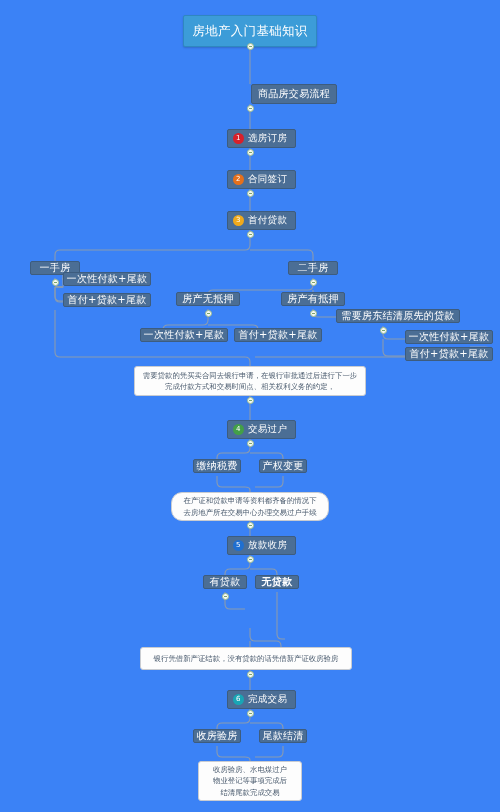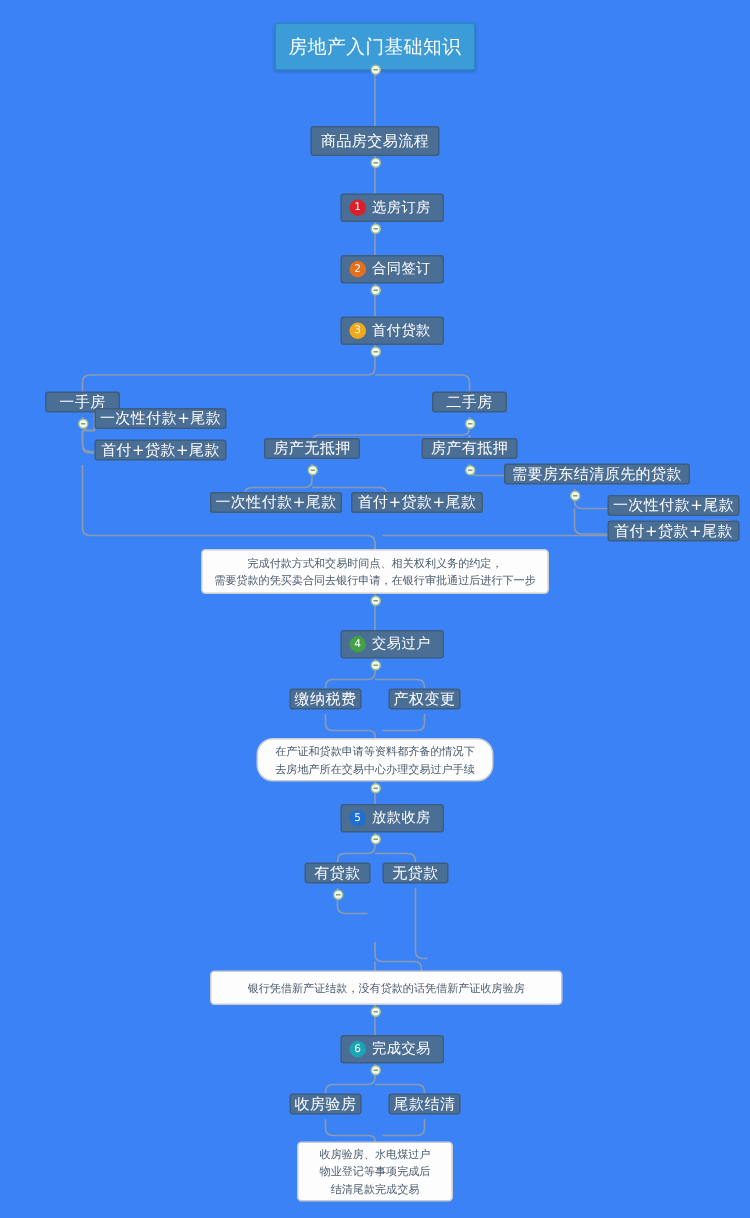--- a/index.html
+++ b/index.html
@@ -44,20 +44,21 @@
     background: #4b6e95;
     border: 1px solid #3d5c7e;
     font-size: 10px;
     height: 14px;
     padding: 0 7px;
   }
   .n-box.big {
     font-size: 10px;
     height: 20px;
     padding: 0 9px;
+    margin-left: 44px;
   }
   .n-step {
     background: #4b6e95;
     border: 1px solid #3d5c7e;
     font-size: 9.5px;
     height: 19px;
     padding: 0 8px 0 5px;
     gap: 4px;
   }
   .badge {
@@ -248,22 +249,22 @@
 
   <div class="node n-box" style="left:405px; top:330px; width:88px;">
     <span>一次性付款+尾款</span>
   </div>
   <div class="node n-box" style="left:405px; top:347px; width:88px;">
     <span>首付+贷款+尾款</span>
   </div>
 
   <div class="note" style="left:134px; top:366px; width:232px; height:30px;">
     <div>
+      <span>需要贷款的凭买卖合同去银行申请，在银行审批通过后进行下一步</span>
       <span>完成付款方式和交易时间点、相关权利义务的约定，</span>
-      <span>需要贷款的凭买卖合同去银行申请，在银行审批通过后进行下一步</span>
     </div>
   </div>
   <div class="knob" style="left:246.5px; top:397px;"></div>
 
   <div class="node n-step" style="left:227px; top:420px;">
     <span class="badge" style="background:#43a047;">4</span>
     <span>交易过户</span>
   </div>
   <div class="knob" style="left:246.5px; top:440px;"></div>
 
@@ -286,26 +287,26 @@
     <span class="badge" style="background:#1f6fd0;">5</span>
     <span>放款收房</span>
   </div>
   <div class="knob" style="left:246.5px; top:556px;"></div>
 
   <div class="node n-box" style="left:203px; top:575px; width:44px;">
     <span>有贷款</span>
   </div>
   <div class="knob" style="left:221.5px; top:593px;"></div>
 
-  <div class="node n-box" style="left:255px; top:575px; width:44px;">
+  <div class="node n-box" style="left:255px; top:575px; width:44px;font-weight:bold;">
     <span>无贷款</span>
   </div>
 
 
-  <div class="note" style="left:140px; top:647px; width:235px; height:23px;">
+  <div class="note" style="left:140px; top:647px; width:212px; height:23px;">
     <div>
       <span>银行凭借新产证结款，没有贷款的话凭借新产证收房验房</span>
     </div>
   </div>
   <div class="knob" style="left:246.5px; top:671px;"></div>
 
   <div class="node n-step" style="left:227px; top:690px;">
     <span class="badge" style="background:#19a5b5;">6</span>
     <span>完成交易</span>
   </div>

